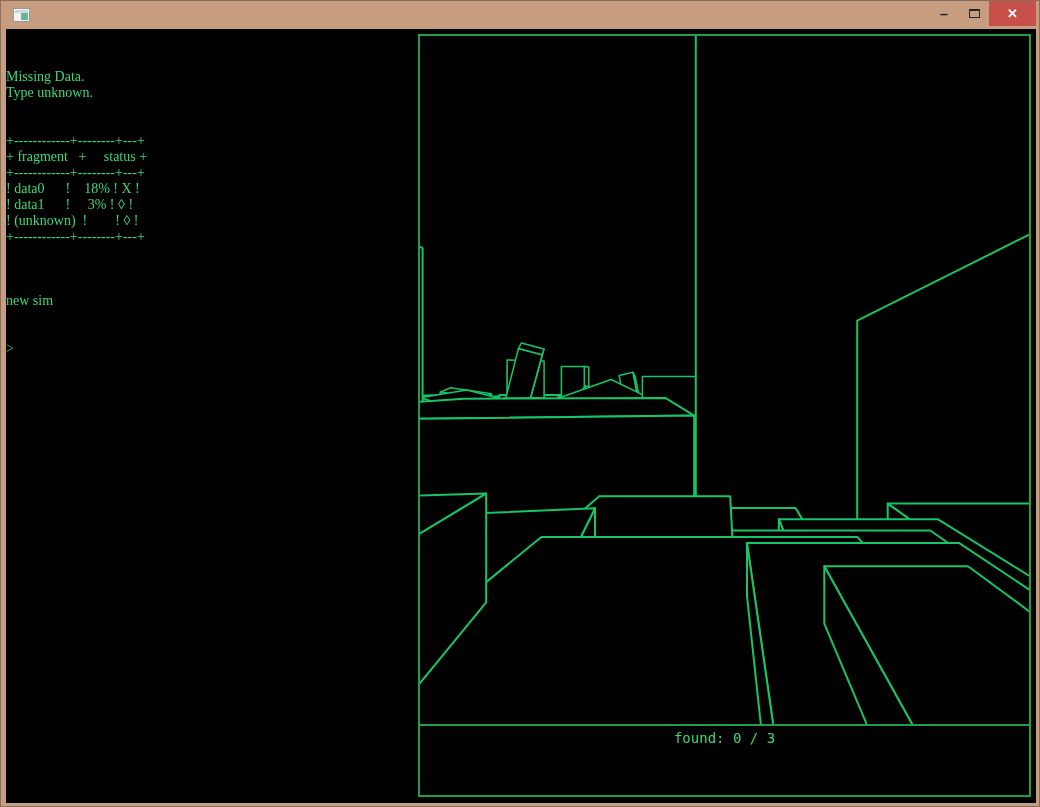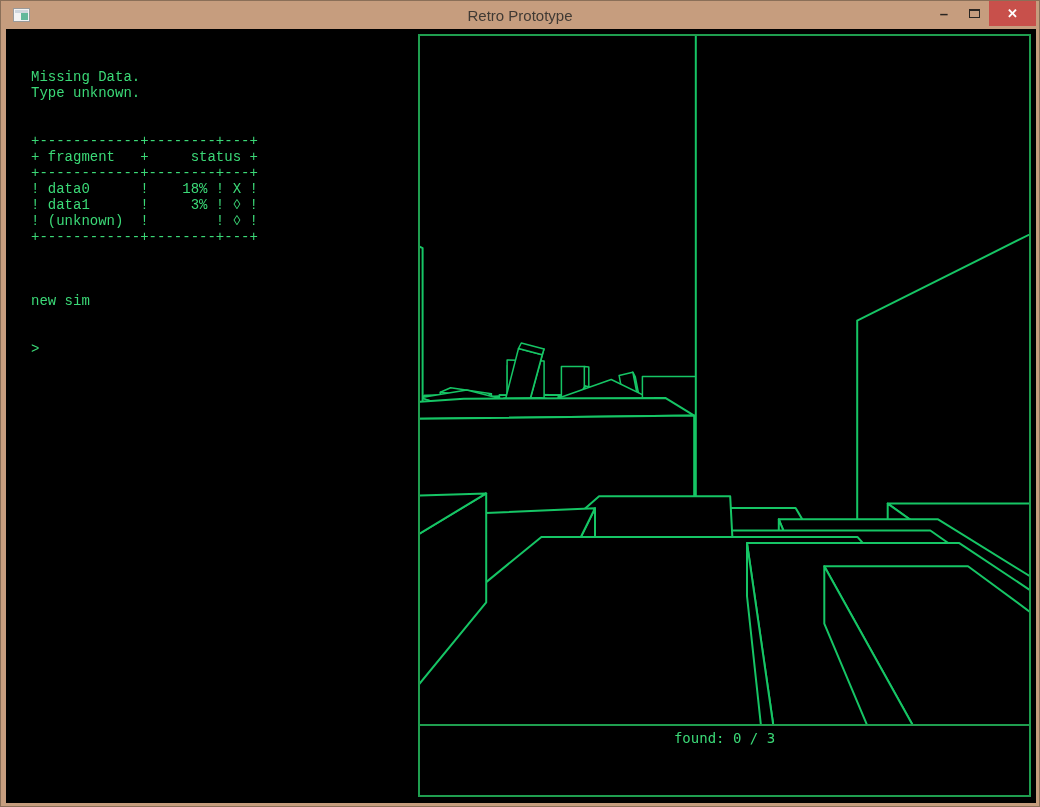--- a/index.html
+++ b/index.html
@@ -35,22 +35,22 @@
   .winbtn.max { width:30px; }
   .winbtn.max .max-glyph { width:11px; height:9px; border:1px solid #2a2622; border-top:2px solid #2a2622; }
   .winbtn.close { width:47px; background:#c8504b; color:#fff; font-size:13px; font-weight:bold; }
   
   .client {
     position:absolute; left:5px; top:28px; width:1030px; height:774px;
     background:#000;
   }
   
   .terminal {
-    position:absolute; left:25px; top:8px;
-    font-family:Liberation Mono, monospace;
+    position:absolute; left:0; top:8px;
+    font-family:Liberation Serif, serif;
     font-size:14px; line-height:16px; color:#3bd977;
     white-space:pre;
   }
   .terminal pre { font:inherit; color:inherit; }
   .terminal .status-line { margin-top:16px; }
   
   .panel {
     position:absolute; left:412px; top:5px; width:613px; height:763px;
     border:2px solid #1f9e4f; background:#000;text-align:center;
   }
@@ -70,21 +70,20 @@
 </head>
 <body>
 
 <div class="window">
 
   <div class="titlebar">
     <div class="app-icon">
       <div class="icon-top"></div>
       <div class="icon-pane"></div>
     </div>
-    <div class="window-title">Retro Prototype</div>
     <div class="window-controls">
       <div class="winbtn min">
         <span>–</span>
       </div>
       <div class="winbtn max">
         <span class="max-glyph"></span>
       </div>
       <div class="winbtn close">
         <span>✕</span>
       </div>

